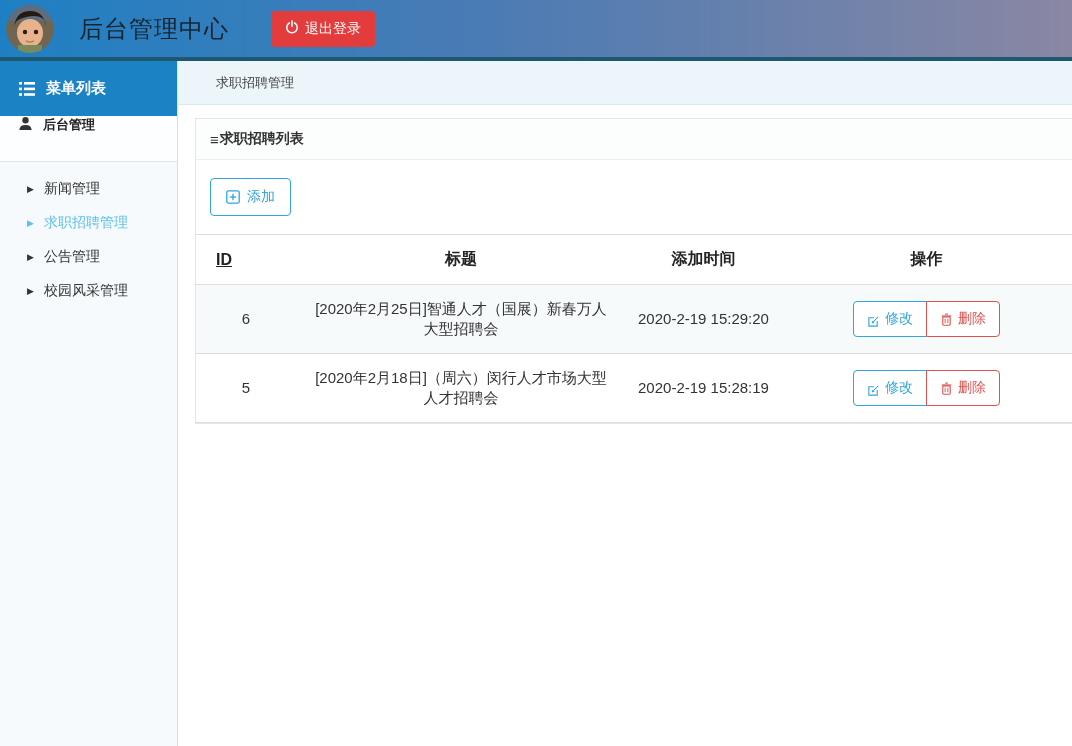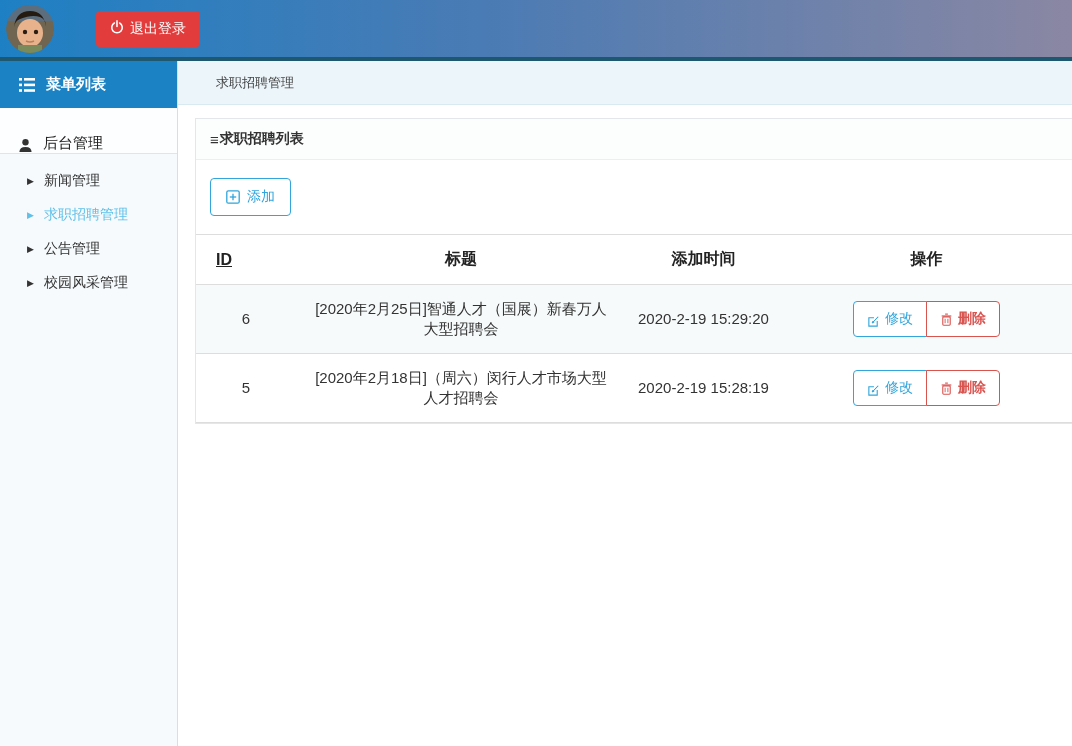--- a/index.html
+++ b/index.html
@@ -15,24 +15,24 @@
   .header{height:61px; flex:0 0 auto; background:linear-gradient(90deg,var(--hdr-grad-start) 0%,#4a7bb4 45%,var(--hdr-grad-end) 100%);
     border-bottom:4px solid var(--hdr-strip); display:flex; align-items:center;}
   .avatar{width:48px; height:48px; border-radius:50%; overflow:hidden; margin-left:6px; flex:0 0 auto;}
   .header-title{font-size:24px; color:#17242e; margin-left:25px; letter-spacing:1px;}
   .logout-btn{margin-left:42px; background:var(--logout-red); color:#fff; border:none; border-radius:4px;
     padding:9px 14px; font-size:14px; display:inline-flex; align-items:flex-start; gap:6px; cursor:pointer;}
 
   
   .body-row{flex:1; display:flex; min-height:0;}
   .sidebar{width:178px; flex:0 0 auto; background:#f6fafc; border-right:1px solid #d9dee1; display:flex; flex-direction:column;}
-  .sidebar-header{height:47px; background:var(--sidebar-header-bg); color:#fff; display:flex; align-items:center; gap:11px;
+  .sidebar-header{height:55px; background:var(--sidebar-header-bg); color:#fff; display:flex; align-items:center; gap:11px;
     padding-left:19px; font-size:15px; font-weight:bold;}
-  .sidebar-section{height:46px; background:#fdfeff; border-bottom:1px solid #dfe5e8; display:flex; align-items:flex-end; gap:10px;
-    padding-left:18px; font-size:15px; font-weight:normal; color:#222;}
+  .sidebar-section{height:46px; background:#fdfeff; border-bottom:1px solid #dfe5e8; display:flex; align-items:flex-start; gap:10px;
+    padding-left:18px; font-size:13px; font-weight:bold; color:#222;}
   .sidebar-items{padding-top:10px;}
   .sidebar-item{display:flex; align-items:center; gap:10px; padding:8px 0 8px 27px; font-size:14px; color:#333; cursor:pointer;}
   .caret{font-size:9px; color:#333; line-height:1;}
   .sidebar-item.active{color:var(--active-blue);}
   .sidebar-item.active .caret{color:var(--active-blue);}
 
   .content{flex:1; min-width:0; display:flex; flex-direction:column; background:#fff;}
   .breadcrumb{height:44px; flex:0 0 auto; background:#ecf5fa; border-bottom:1px solid #d8e9f1;
     display:flex; align-items:center; padding-left:38px; font-size:13px; color:#444;}
   .main{flex:1; padding:13px 0 0 17px;}
@@ -49,21 +49,21 @@
   th{font-size:16px; color:#222; padding:14px 6px; border-bottom:1px solid #ddd; font-weight:bold;}
   th.id-col{text-align:left; padding-left:20px;text-decoration:underline;}
   td{font-size:15px; color:#333; text-align:center; padding:9px 6px; line-height:20px; border-bottom:1px solid #ddd; vertical-align:middle;}
   tbody tr:first-child td{background:#f7fafb;}
   td.title-cell{padding:14px 14px;}
 
   .action-group{display:inline-flex; vertical-align:middle;}
   .btn-edit{border:1px solid var(--accent-blue); color:var(--accent-blue); background:#fff; border-radius:4px 0 0 4px;
     padding:8px 13px; font-size:14px; display:inline-flex; align-items:flex-end; gap:5px; cursor:pointer;}
   .btn-del{border:1px solid var(--danger-red); color:var(--danger-red); background:#fff; border-radius:0 4px 4px 0;
-    padding:8px 13px; font-size:14px; display:inline-flex; align-items:center; gap:5px; margin-left:-1px; cursor:pointer;font-weight:bold;}
+    padding:8px 13px; font-size:14px; display:inline-flex; align-items:center; gap:5px; margin-left:-1px; cursor:pointer;}
 
   .pagination{display:flex; align-items:center; justify-content:center; gap:15px; padding:21px 0 24px; font-size:14px; color:#333;}
   .page-summary{margin-right:-5px;}
   .page-btn{border:1px solid #ccc; background:#fff; color:#333; padding:8px 13px; border-radius:3px; font-size:14px; cursor:pointer;}
   .page-red{color:var(--danger-red); cursor:pointer;}
 
   svg{display:block;}
 </style>
 </head>
 <body>
@@ -76,20 +76,21 @@
         <circle cx="24" cy="24" r="24" fill="#6f6550"></circle>
         <rect x="0" y="0" width="48" height="16" fill="#5c6e7e"></rect>
         <ellipse cx="24" cy="28" rx="13" ry="14" fill="#e8b38c"></ellipse>
         <path d="M8 22 Q10 6 24 6 Q38 6 40 22 Q40 14 34 12 Q26 9 14 14 Q9 16 8 22 Z" fill="#241a12"></path>
         <circle cx="19" cy="27" r="2.2" fill="#2a1d14"></circle>
         <circle cx="30" cy="27" r="2.2" fill="#2a1d14"></circle>
         <path d="M20 36 q4 2 8 0" stroke="#b97f5c" stroke-width="1.4" fill="none"></path>
         <rect x="12" y="40" width="24" height="8" fill="#7a8a5a"></rect>
       </svg>
     </div>
+    <div class="header-title">后台管理中心</div>
     <button class="logout-btn">
       <svg width="14" height="14" viewBox="0 0 16 16">
         <path d="M5 3.4 A6 6 0 1 0 11 3.4" fill="none" stroke="#fff" stroke-width="1.8" stroke-linecap="round"></path>
         <line x1="8" y1="1" x2="8" y2="7.5" stroke="#fff" stroke-width="1.8" stroke-linecap="round"></line>
       </svg>
       <span>退出登录</span>
     </button>
   </div>
 
   <div class="body-row">

